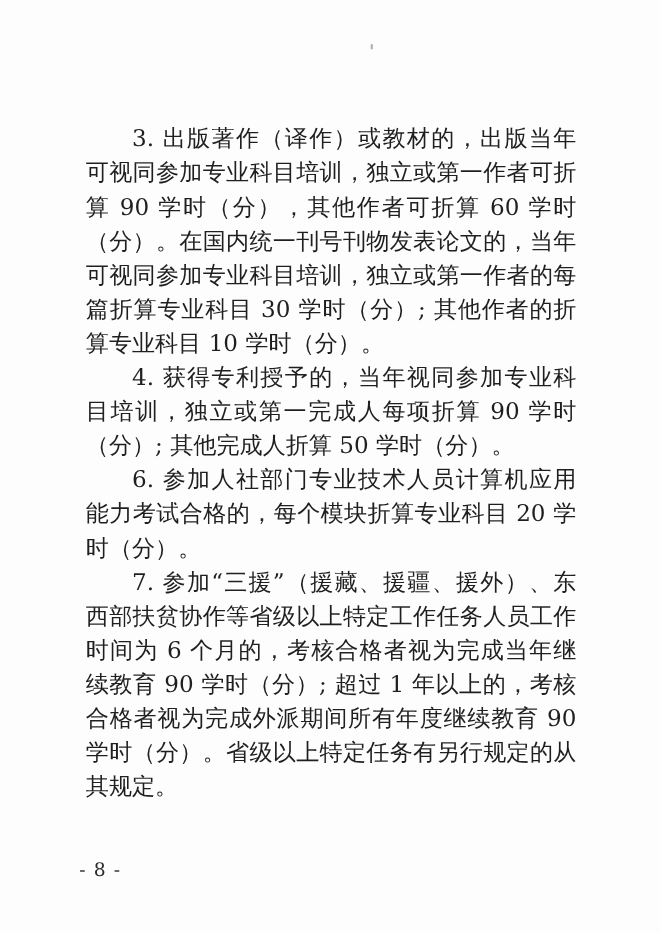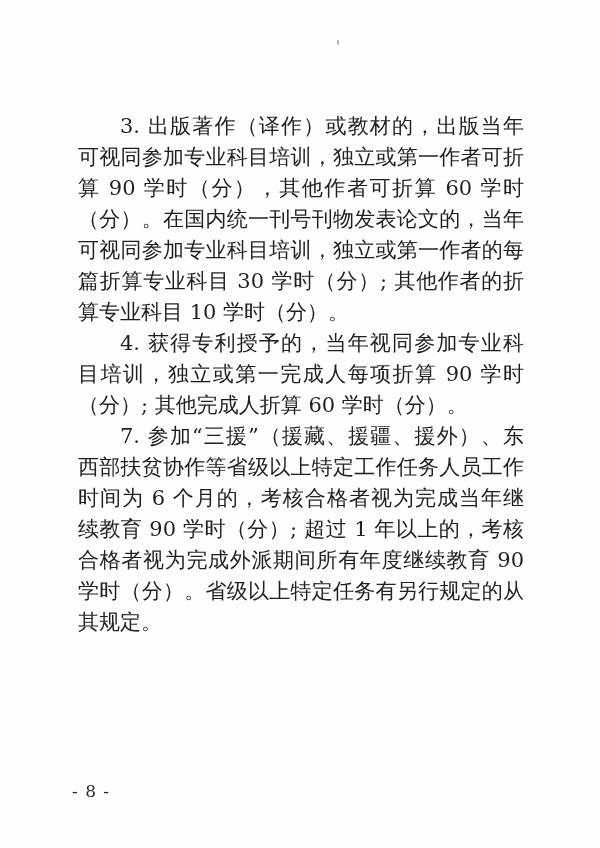--- a/index.html
+++ b/index.html
@@ -49,19 +49,20 @@
   }
 </style>
 </head>
 <body>
 
 <div class="page">
   <span class="artifact-speck"></span>
 
   <div class="content">
     <p class="para">3. 出版著作（译作）或教材的，出版当年可视同参加专业科目培训，独立或第一作者可折算 90 学时（分），其他作者可折算 60 学时（分）。在国内统一刊号刊物发表论文的，当年可视同参加专业科目培训，独立或第一作者的每篇折算专业科目 30 学时（分）; 其他作者的折算专业科目 10 学时（分）。</p>
-    <p class="para">4. 获得专利授予的，当年视同参加专业科目培训，独立或第一完成人每项折算 90 学时（分）; 其他完成人折算 60 学时（分）。</p>
+    <p class="para">4. 获得专利授予的，当年视同参加专业科目培训，独立或第一完成人每项折算 90 学时（分）; 其他完成人折算 50 学时（分）。</p>
+    <p class="para">6. 参加人社部门专业技术人员计算机应用能力考试合格的，每个模块折算专业科目 20 学时（分）。</p>
     <p class="para">7. 参加“三援”（援藏、援疆、援外）、东西部扶贫协作等省级以上特定工作任务人员工作时间为 6 个月的，考核合格者视为完成当年继续教育 90 学时（分）; 超过 1 年以上的，考核合格者视为完成外派期间所有年度继续教育 90 学时（分）。省级以上特定任务有另行规定的从其规定。</p>
 
   </div>
 
   <div class="pagenum">- 8 -</div>
 </div>
 
 </body></html>

